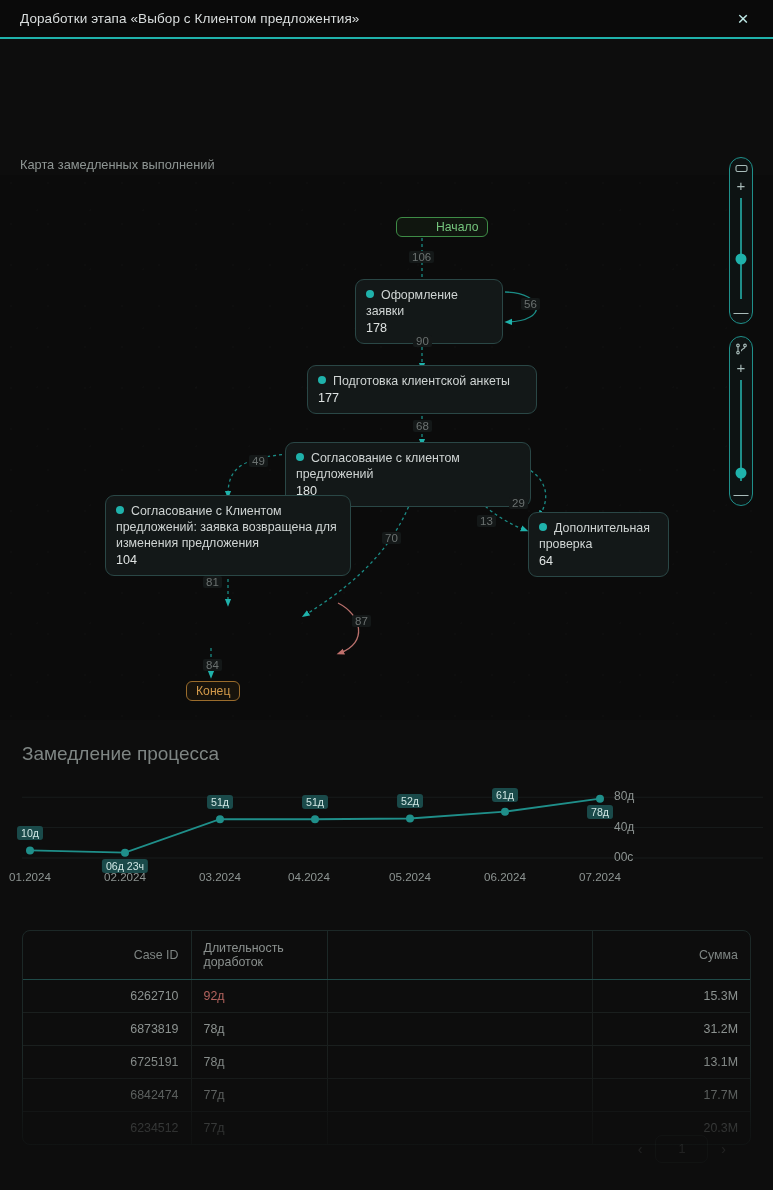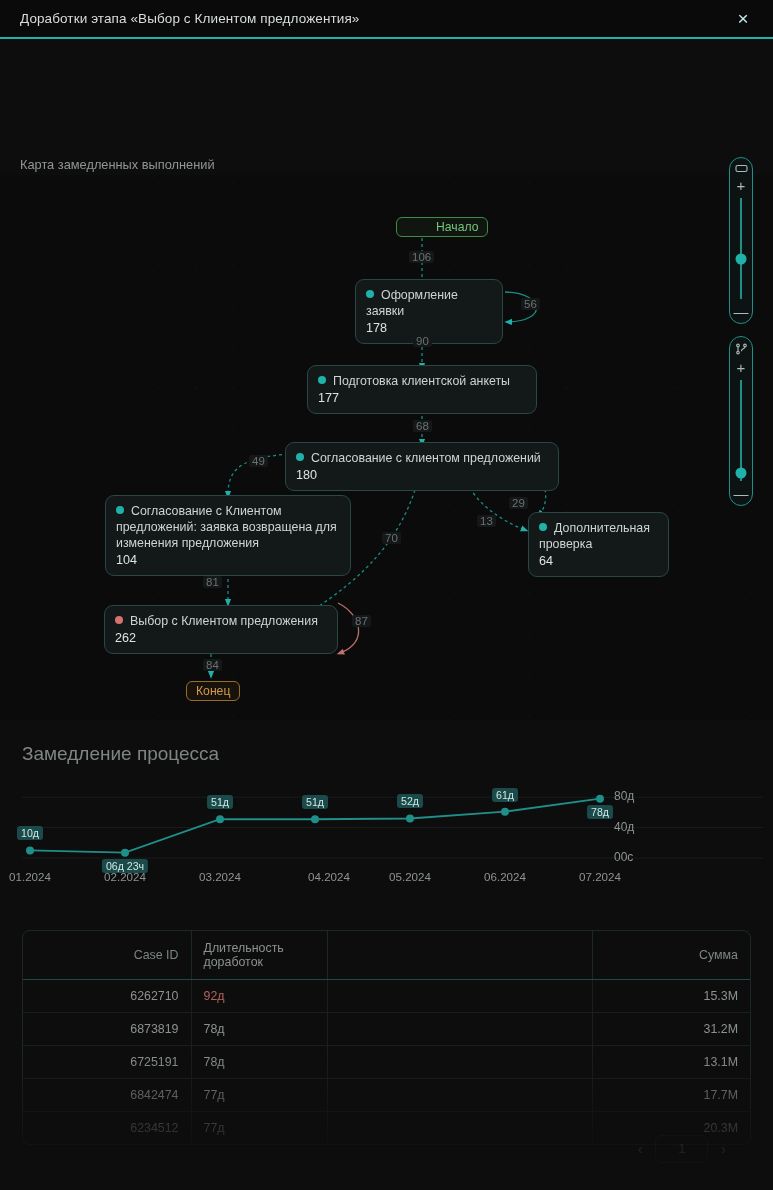--- a/index.html
+++ b/index.html
@@ -210,39 +210,35 @@
     <div class="node" style="left:355px; top:104px; width:148px;">
       <span class="dot"></span><span class="label">Оформление заявки</span>
       <span class="count">178</span>
     </div>
 
     <div class="node" style="left:307px; top:190px; width:230px;">
       <span class="dot"></span><span class="label">Подготовка клиентской анкеты</span>
       <span class="count">177</span>
     </div>
 
-    <div class="node" style="left:285px; top:267px; width:274px;">
+    <div class="node" style="left:285px; top:267px; width:246px;">
       <span class="dot"></span><span class="label">Согласование с клиентом предложений</span>
       <span class="count">180</span>
     </div>
 
     <div class="node" style="left:105px; top:320px; width:246px;">
       <span class="dot"></span><span class="label">Согласование с Клиентом предложений: заявка возвращена для изменения предложения</span>
       <span class="count">104</span>
     </div>
 
     <div class="node" style="left:528px; top:337px; width:141px;">
       <span class="dot"></span><span class="label">Дополнительная проверка</span>
       <span class="count">64</span>
     </div>
 
-    <div class="node red" style="left:104px; top:430px; width:234px;">
-      <span class="dot"></span><span class="label">Выбор с Клиентом предложения</span>
-      <span class="count">262</span>
-    </div>
 
     <div class="term end" style="left:186px; top:506px;">Конец</div>
 
     <div class="edge-label" style="left:409px; top:76px;">106</div>
     <div class="edge-label" style="left:521px; top:123px;">56</div>
     <div class="edge-label" style="left:413px; top:160px;">90</div>
     <div class="edge-label" style="left:413px; top:245px;">68</div>
     <div class="edge-label" style="left:249px; top:280px;">49</div>
     <div class="edge-label" style="left:509px; top:322px;">29</div>
     <div class="edge-label" style="left:477px; top:340px;">13</div>
@@ -311,21 +307,21 @@
       </div>
     <div id="y-labels">
         <div class="y-label" style="left: 614px; top: 19.2px;">80д</div>
         <div class="y-label" style="left: 614px; top: 49.6px;">40д</div>
         <div class="y-label" style="left: 614px; top: 80px;">00с</div>
       </div>
     <div id="x-labels">
         <div class="x-label" style="left: 30px;">01.2024</div>
         <div class="x-label" style="left: 125px; text-align: center;">02.2024</div>
         <div class="x-label" style="left: 220px;">03.2024</div>
-        <div class="x-label" style="left: 329px;">04.2024</div>
+        <div class="x-label" style="left: 309px;">04.2024</div>
         <div class="x-label" style="left: 410px;">05.2024</div>
         <div class="x-label" style="left: 505px;">06.2024</div>
         <div class="x-label" style="left: 600px;">07.2024</div>
       </div>
   </div>
 
   <div class="table-wrap">
     <table>
       <thead>
         <tr>

